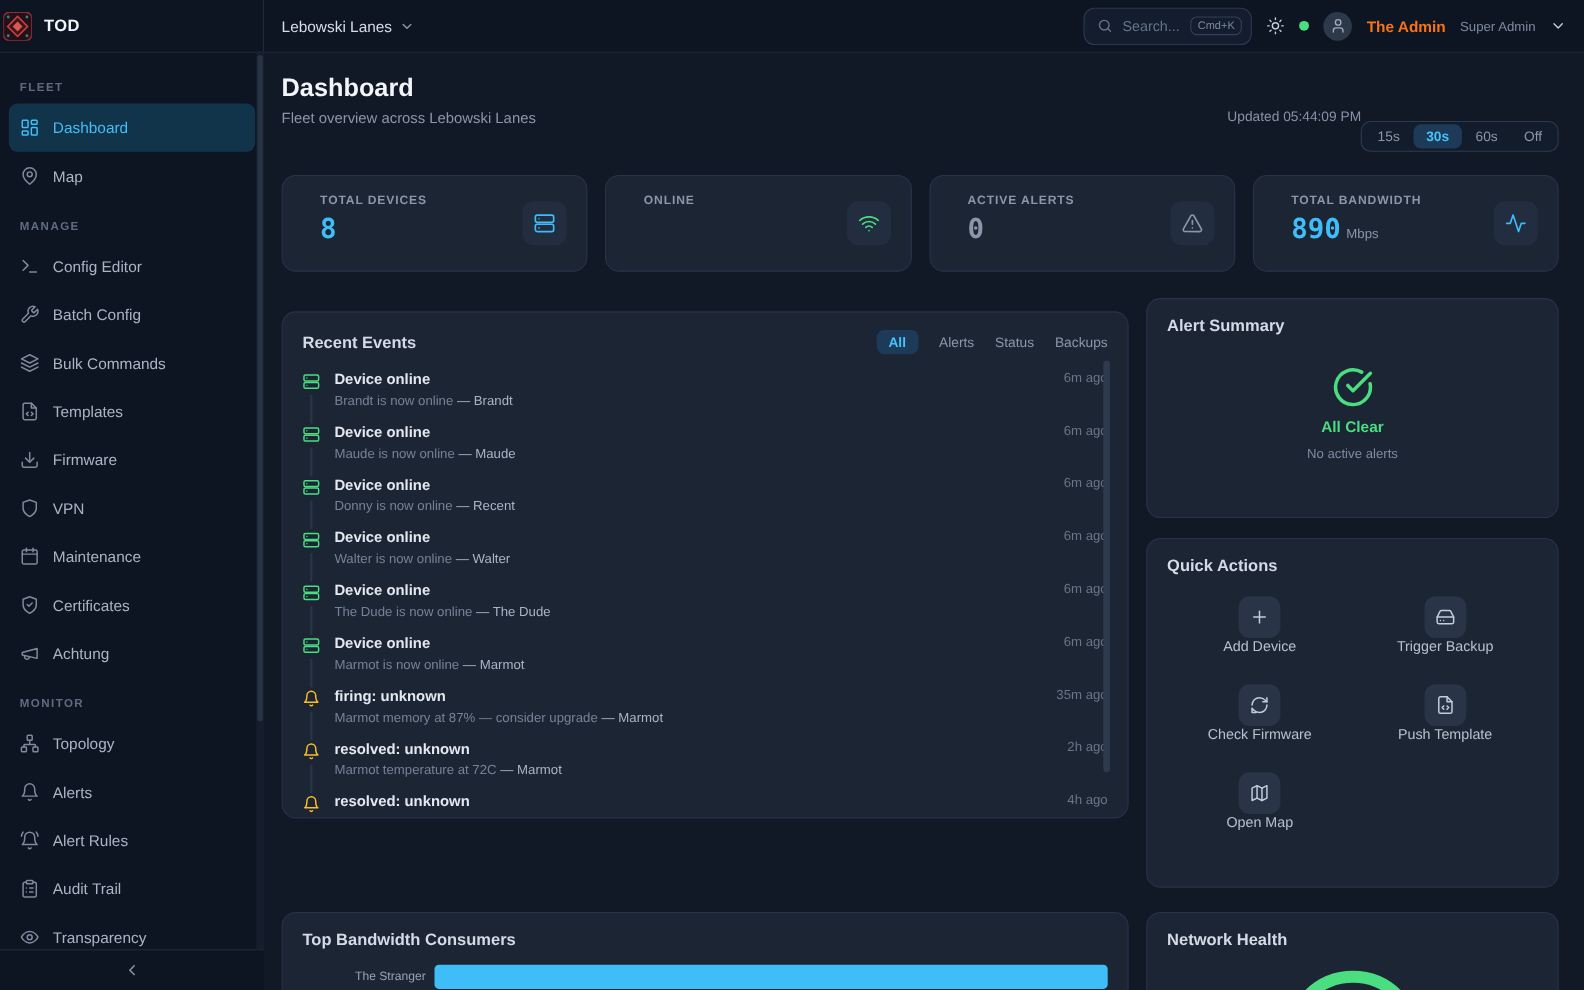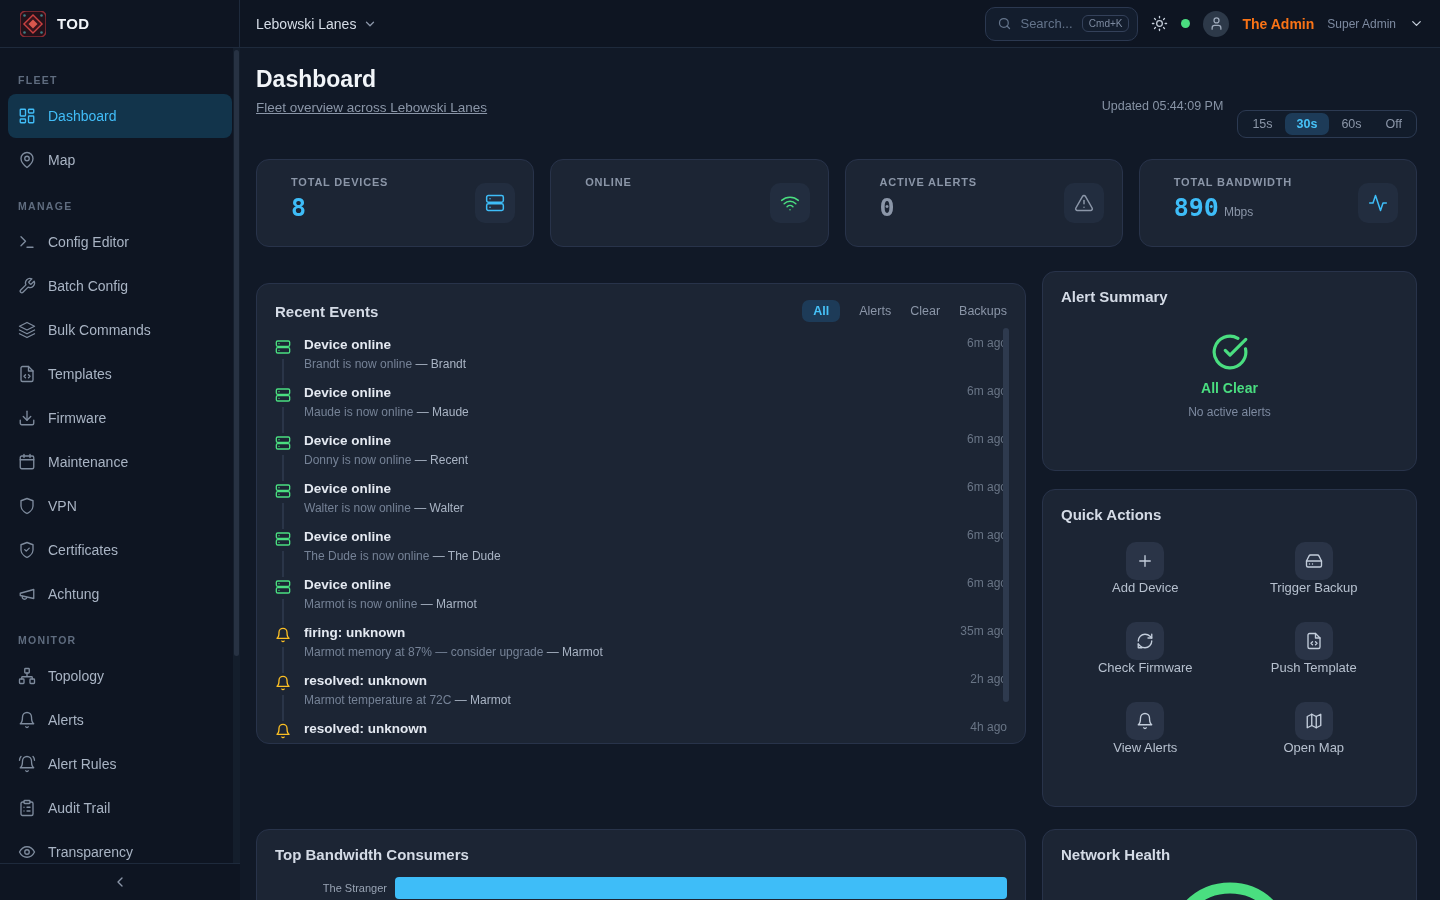--- a/index.html
+++ b/index.html
@@ -9,21 +9,21 @@
   }
   *{margin:0;padding:0;box-sizing:border-box;}
   html,body{width:1440px;height:900px;overflow:hidden;}
   body{background:var(--bg);font-family:"Liberation Sans",sans-serif;color:var(--text);}
   svg{display:block;}
 
   
   .topbar{position:fixed;top:0;left:0;right:0;height:48px;background:var(--side);
     border-bottom:1px solid var(--line);display:flex;align-items:center;z-index:20;}
   .topbar-brand{width:240px;height:100%;display:flex;align-items:center;gap:11px;
-    padding:0 20px;border-right:1px solid var(--line);flex-shrink:0;}
+    padding:0 3px;border-right:1px solid var(--line);flex-shrink:0;}
   .brand-name{color:#f1f5f9;font-weight:700;font-size:15px;letter-spacing:.4px;}
   .fleet{margin-left:16px;display:flex;align-items:center;gap:7px;color:#d6dde7;font-size:14px;cursor:pointer;}
   .fleet .chev{color:#8b96a8;}
   .top-right{margin-left:auto;display:flex;align-items:center;gap:13px;padding-right:16px;}
   .search{display:flex;align-items:center;gap:8px;height:34px;padding:0 8px 0 11px;
     border:1px solid #2b3850;border-radius:10px;background:#131d2d;width:153px;color:#64748b;cursor:text;}
   .search .ph{font-size:13px;flex:1;}
   .kbd{font-size:10px;border:1px solid #34415a;border-radius:6px;padding:2px 6px;color:#7d8aa0;white-space:nowrap;}
   .icon-btn{color:#c6cfdb;display:flex;cursor:pointer;}
   .status-dot{width:9px;height:9px;border-radius:50%;background:var(--green);}
@@ -43,22 +43,22 @@
   .nav-item.active .nav-icon{color:#41bdf8;}
   .side-footer{position:absolute;left:0;right:0;bottom:0;height:37px;border-top:1px solid var(--line);
     display:flex;align-items:center;justify-content:center;color:#8b96a8;cursor:pointer;background:var(--side);}
   .side-scroll-track{position:absolute;top:0;right:0;width:7px;bottom:37px;background:#141e2c;}
   .side-scroll-thumb{position:absolute;top:2px;right:1px;width:5px;height:606px;background:#273243;border-radius:3px;cursor:grab;}
 
   
   main{position:absolute;top:48px;left:240px;width:1200px;padding:18px 23px 0 16px;}
   .page-head{display:flex;align-items:flex-start;}
   .page-title{font-size:23px;font-weight:700;color:#f2f5f9;margin-bottom:7px;}
-  .page-sub{font-size:13.5px;color:var(--muted);text-decoration:underline;}
-  .head-right{margin-left:auto;display:flex;align-items:center;gap:14px;margin-top:8px;}
+  .page-sub{font-size:13.5px;color:var(--muted);}
+  .head-right{margin-left:auto;display:flex;align-items:center;margin-top:8px;}
   .updated{font-size:12.5px;color:#8793a5;}
   .segmented{display:flex;border:1px solid #2c3a52;border-radius:9px;background:#121c2b;padding:2px;margin-top:36px;}
   .seg{font-size:12.5px;color:var(--muted);padding:4px 12px;border-radius:7px;cursor:pointer;}
   .seg.active{background:#1d3b58;color:#46c2f8;font-weight:600;}
 
   .stats{display:grid;grid-template-columns:repeat(4,1fr);gap:16px;margin-top:21px;}
   .stat-card{background:var(--panel);border:1px solid var(--panel-border);border-radius:13px;height:88px;
     padding:16px 34px;position:relative;}
   .stat-label{font-size:11px;letter-spacing:.8px;color:var(--muted);font-weight:600;}
   .stat-value-row{margin-top:6px;display:flex;align-items:baseline;gap:5px;}
@@ -255,35 +255,35 @@
             <path d="M21 15v4a2 2 0 0 1-2 2H5a2 2 0 0 1-2-2v-4"></path>
             <polyline points="7 10 12 15 17 10"></polyline>
             <line x1="12" y1="3" x2="12" y2="15"></line>
           </svg>
         </span>
         <span class="nav-label">Firmware</span>
       </div>
       <div class="nav-item">
         <span class="nav-icon">
           <svg width="18" height="18" viewBox="0 0 24 24" fill="none" stroke="currentColor" stroke-width="1.8" stroke-linecap="round" stroke-linejoin="round">
+            <path d="M12 22s8-3.5 8-10V5l-8-3-8 3v7c0 6.5 8 10 8 10z"></path>
+          </svg>
+        </span>
+        <span class="nav-label">VPN</span>
+      </div>
+      <div class="nav-item">
+        <span class="nav-icon">
+          <svg width="18" height="18" viewBox="0 0 24 24" fill="none" stroke="currentColor" stroke-width="1.8" stroke-linecap="round" stroke-linejoin="round">
             <rect x="3" y="4" width="18" height="17" rx="2"></rect>
             <line x1="16" y1="2" x2="16" y2="6"></line>
             <line x1="8" y1="2" x2="8" y2="6"></line>
             <line x1="3" y1="9" x2="21" y2="9"></line>
           </svg>
         </span>
         <span class="nav-label">Maintenance</span>
-      </div>
-      <div class="nav-item">
-        <span class="nav-icon">
-          <svg width="18" height="18" viewBox="0 0 24 24" fill="none" stroke="currentColor" stroke-width="1.8" stroke-linecap="round" stroke-linejoin="round">
-            <path d="M12 22s8-3.5 8-10V5l-8-3-8 3v7c0 6.5 8 10 8 10z"></path>
-          </svg>
-        </span>
-        <span class="nav-label">VPN</span>
       </div>
       <div class="nav-item">
         <span class="nav-icon">
           <svg width="18" height="18" viewBox="0 0 24 24" fill="none" stroke="currentColor" stroke-width="1.8" stroke-linecap="round" stroke-linejoin="round">
             <path d="M12 22s8-3.5 8-10V5l-8-3-8 3v7c0 6.5 8 10 8 10z"></path>
             <polyline points="9 11.5 11 13.5 15 9.5"></polyline>
           </svg>
         </span>
         <span class="nav-label">Certificates</span>
       </div>
@@ -434,21 +434,21 @@
     </div>
 
   <div class="layout">
 
     <section class="panel events-panel">
       <div class="events-head">
         <span class="panel-title">Recent Events</span>
         <div class="tabs">
             <span class="tab active">All</span>
             <span class="tab">Alerts</span>
-            <span class="tab">Clear</span>
+            <span class="tab">Status</span>
             <span class="tab">Backups</span>
           </div>
       </div>
       <div class="events-list">
         <div class="timeline" style="height: 384px;"></div>
       <div class="evt">
             <span class="evt-icon tone-green">
               <svg width="16" height="16" viewBox="0 0 24 24" fill="none" stroke="currentColor" stroke-width="2" stroke-linecap="round" stroke-linejoin="round">
                 <rect x="2" y="3" width="20" height="8" rx="2"></rect>
                 <rect x="2" y="13" width="20" height="8" rx="2"></rect>
@@ -635,29 +635,20 @@
                   <polyline points="14 2 14 8 20 8"></polyline>
                   <polyline points="10 13 8 15 10 17"></polyline>
                   <polyline points="14 13 16 15 14 17"></polyline>
                 </svg>
               </span>
               <div class="qa-label">Push Template</div>
             </div>
             <div class="qa">
               <span class="qa-btn">
                 <svg width="18" height="18" viewBox="0 0 24 24" fill="none" stroke="currentColor" stroke-width="1.8" stroke-linecap="round" stroke-linejoin="round">
-                  <path d="M6 8a6 6 0 0 1 12 0c0 7 3 9 3 9H3s3-2 3-9"></path>
-                  <path d="M10.3 21a1.94 1.94 0 0 0 3.4 0"></path>
-                </svg>
-              </span>
-              <div class="qa-label">View Alerts</div>
-            </div>
-            <div class="qa">
-              <span class="qa-btn">
-                <svg width="18" height="18" viewBox="0 0 24 24" fill="none" stroke="currentColor" stroke-width="1.8" stroke-linecap="round" stroke-linejoin="round">
                   <polygon points="3 6 9 3 15 6 21 3 21 18 15 21 9 18 3 21 3 6"></polygon>
                   <line x1="9" y1="3" x2="9" y2="18"></line>
                   <line x1="15" y1="6" x2="15" y2="21"></line>
                 </svg>
               </span>
               <div class="qa-label">Open Map</div>
             </div>
           </div>
       </section>
     </div>

